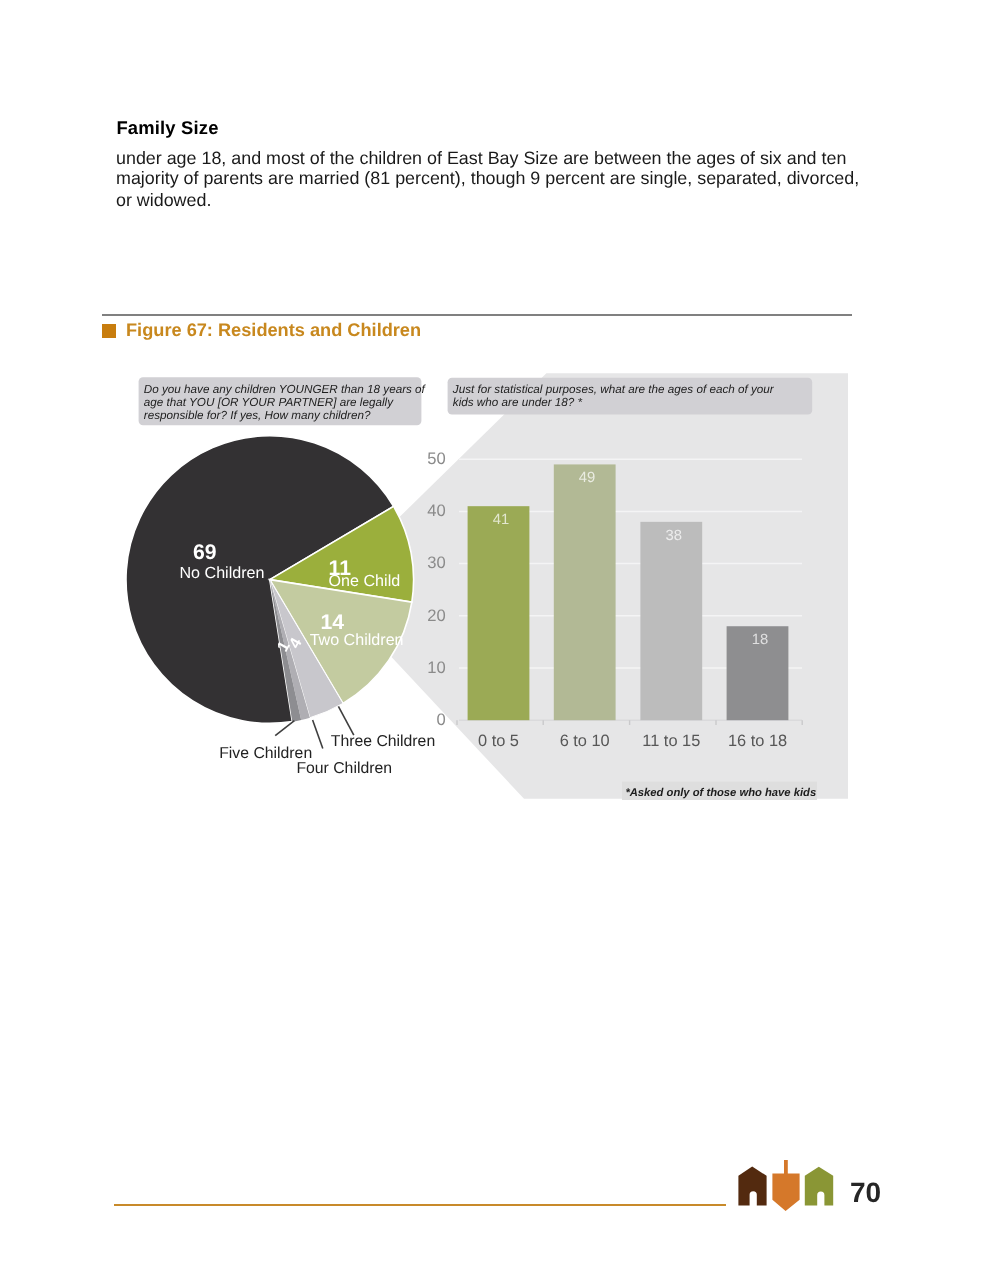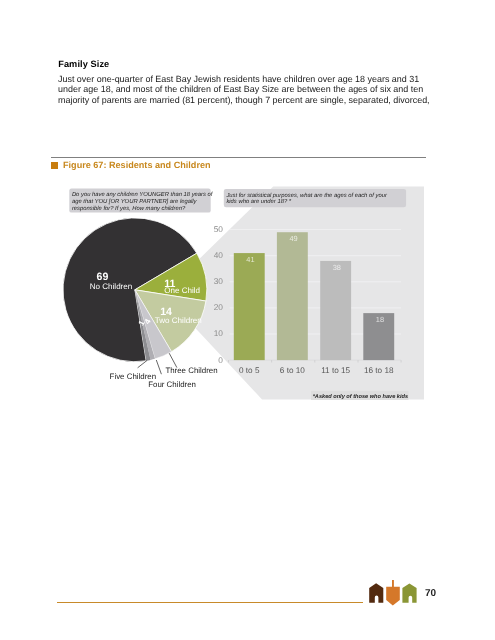--- a/index.html
+++ b/index.html
@@ -7,32 +7,32 @@
   svg text{-webkit-font-smoothing:antialiased;}
   .page{position:absolute;left:0;top:0;width:495px;height:640px;text-decoration:underline;}
   #sectionTitle{position:absolute;left:58.2px;top:58.6px;font-size:9.2px;font-weight:bold;color:#000;letter-spacing:0.1px;}
   #bodyText{position:absolute;left:58px;top:73.8px;width:400px;font-size:8.95px;color:#1a1a1a;text-align:left;}
   .bline{height:10.45px;line-height:10.45px;white-space:pre;}
   #figRule{position:absolute;left:51px;top:157px;width:375px;height:1px;background:#808080;}
   #figMarker{position:absolute;left:51px;top:162px;width:7px;height:7px;background:#C87D0E;}
   #figTitle{position:absolute;left:63px;top:159.5px;font-size:9.1px;font-weight:bold;color:#C8881E;}
   #chartWrap{position:absolute;left:0;top:0;width:495px;height:640px;pointer-events:none;}
   #footRule{position:absolute;left:57px;top:602px;width:306px;height:1px;background:#C88A2A;}
-  #pageNum{position:absolute;left:425px;top:588px;font-size:10px;font-weight:bold;color:#262626;}
+  #pageNum{position:absolute;left:425px;top:588px;font-size:14px;font-weight:bold;color:#262626;}
   #footLogo{position:absolute;left:365px;top:578px;}
 </style>
 </head>
 <body>
 
 <div class="page">
   <div id="sectionTitle">Family Size</div>
   <div id="bodyText">
-      <div class="bline">Just over one-quarter of East Bay Jewish residents have children over age 18 years and 31</div>
       <div class="bline">under age 18, and most of the children of East Bay Size are between the ages of six and ten</div>
-      <div class="bline">majority of parents are married (81 percent), though 7 percent are single, separated, divorced,</div>
+      <div class="bline">majority of parents are married (81 percent), though 9 percent are single, separated, divorced,</div>
+      <div class="bline">or widowed.</div>
     </div>
   <div id="figRule"></div>
   <div id="figMarker" style="background: rgb(200, 125, 14);"></div>
   <div id="figTitle" style="color: rgb(200, 136, 30);">Figure 67: Residents and Children</div>
   <div id="chartWrap">
     <svg id="chartSvg" width="495" height="640" viewBox="0 0 495 640" xmlns="http://www.w3.org/2000/svg">
         <polygon points="163.5,294 273.2,186.6 424,186.6 424,399.4 262,399.4" fill="#e6e6e7"></polygon>
         <g>
           <line x1="229.5" y1="334" x2="401" y2="334" stroke="#f4f4f5" stroke-width="0.75"></line>
           <line x1="229.5" y1="307.9" x2="401" y2="307.9" stroke="#f4f4f5" stroke-width="0.75"></line>

